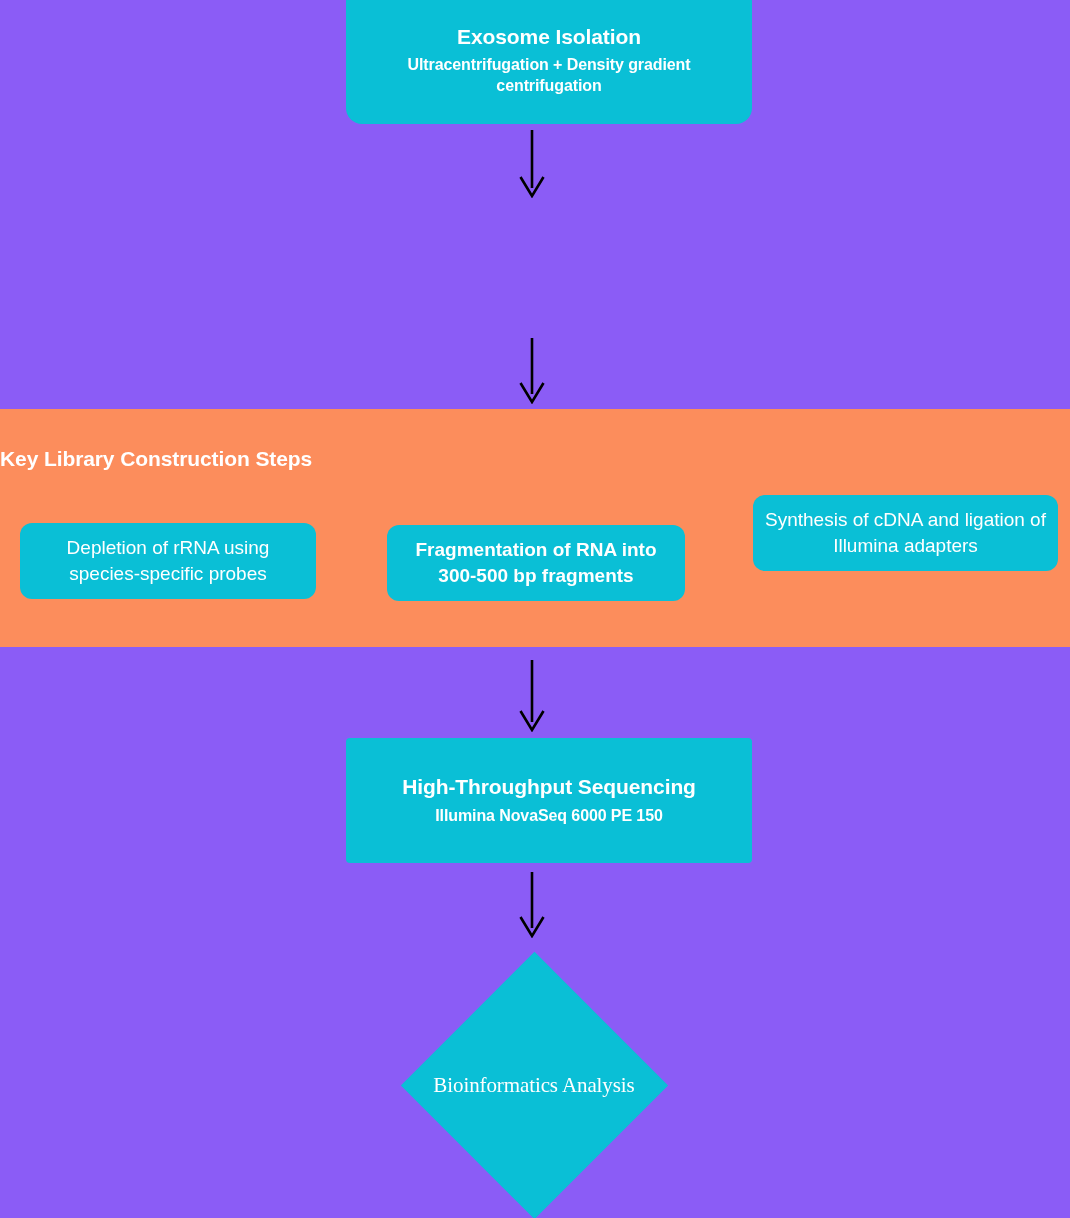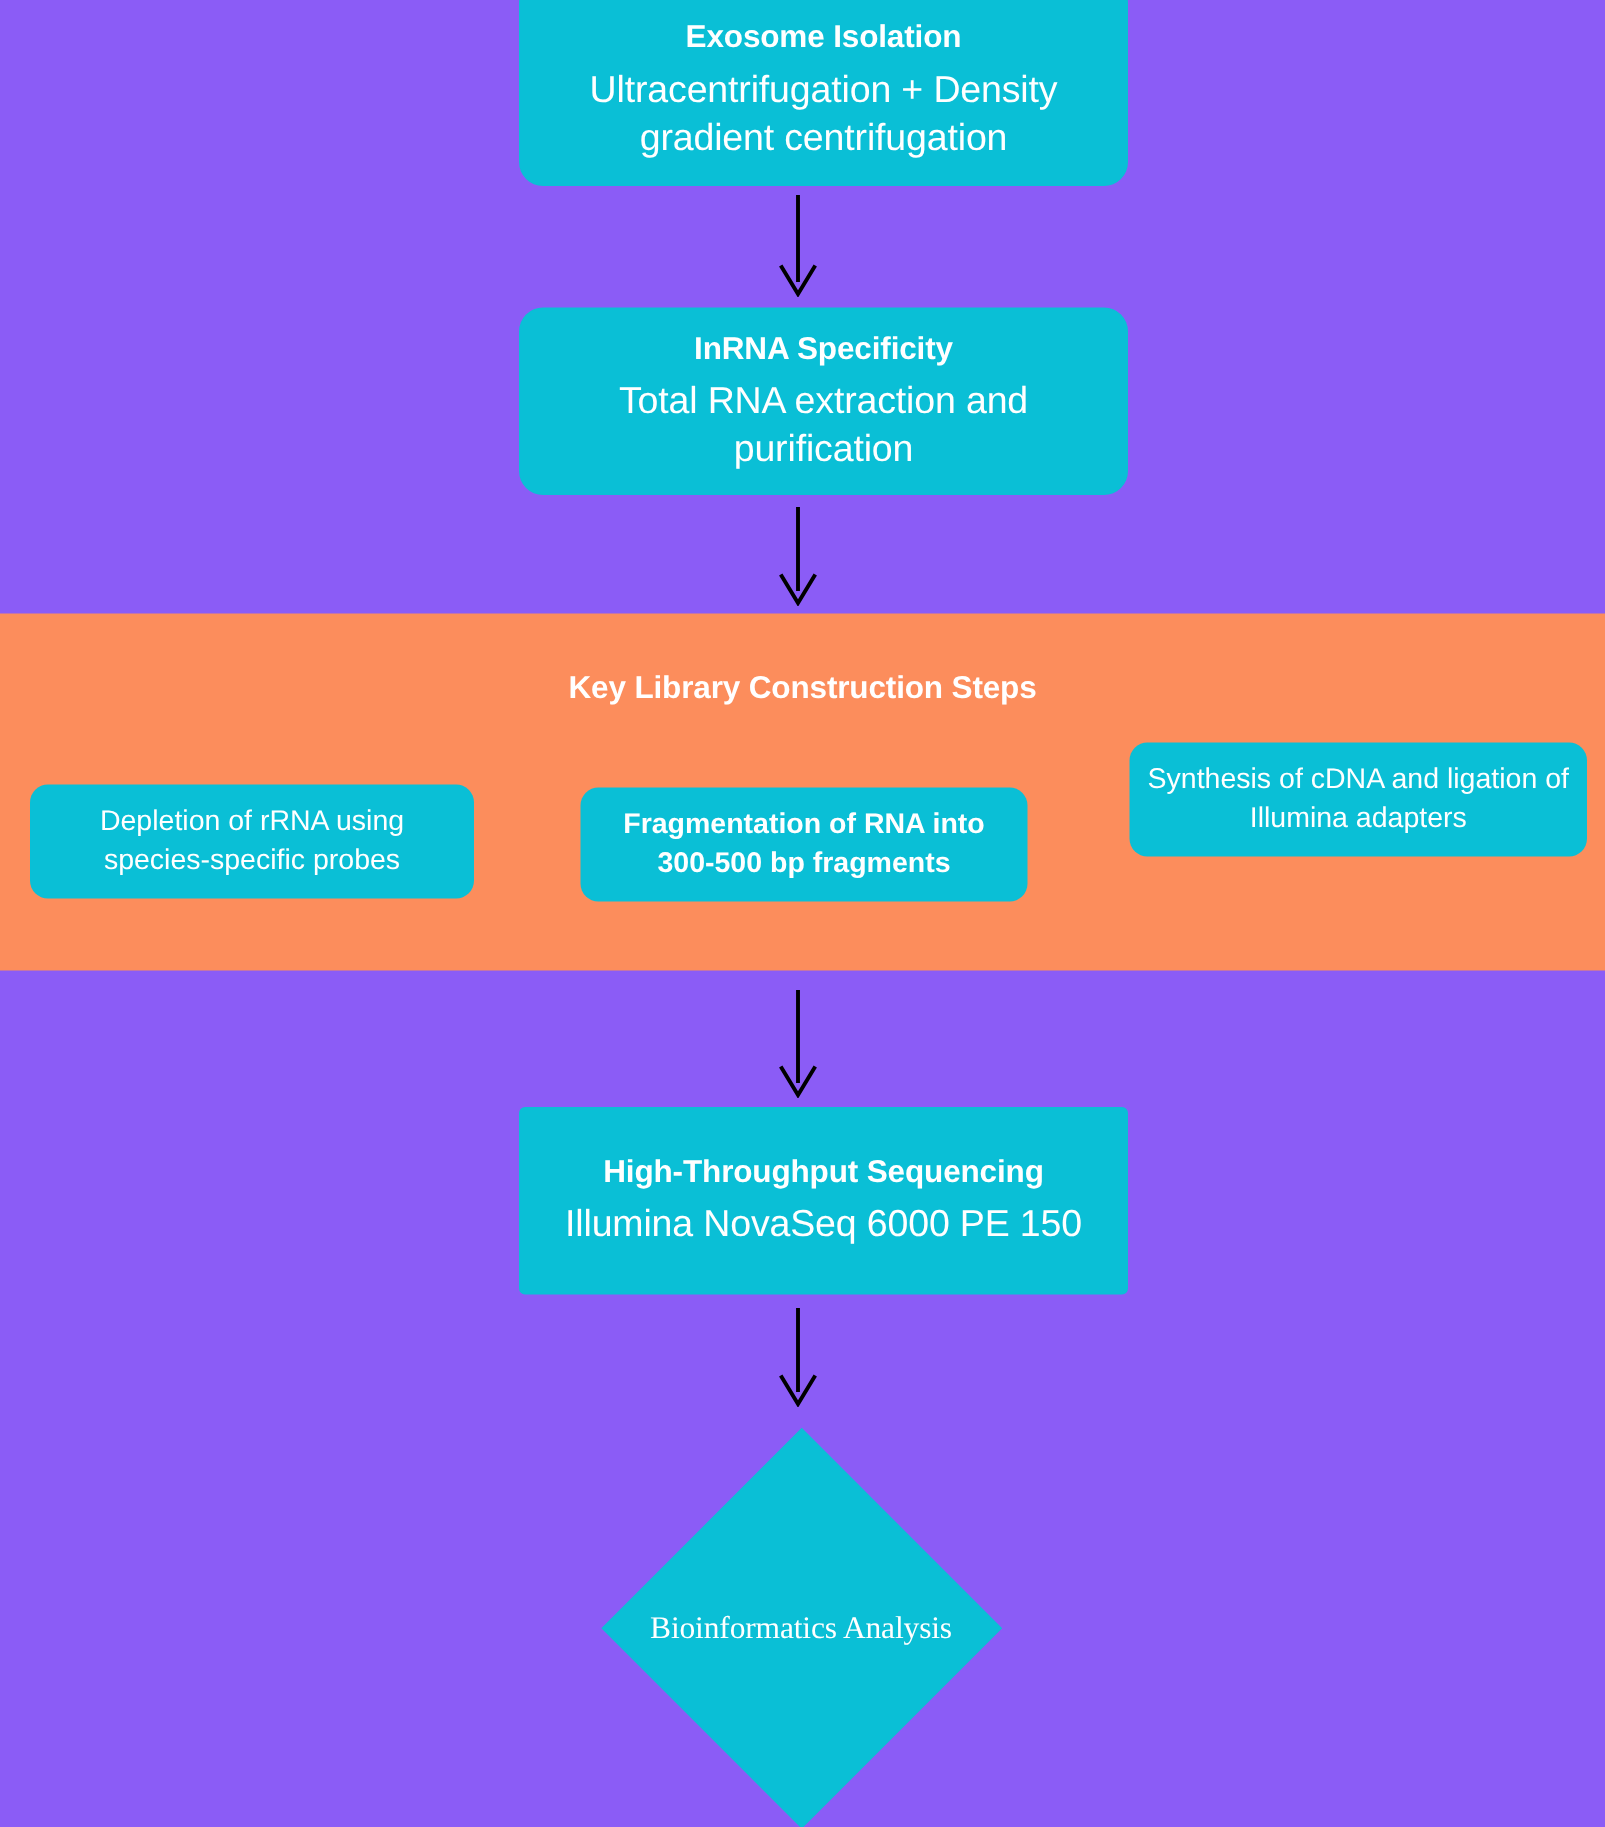--- a/index.html
+++ b/index.html
@@ -35,22 +35,22 @@
     line-height: 1.28;
     padding: 6px 14px;
   }
   .node .title {
     font-weight: bold;
     font-size: 21px;
     letter-spacing: -0.1px;
     margin-bottom: 5px;
   }
   .node .sub {
-    font-weight: normal;
-    font-size: 25px;
+    font-weight: bold;
+    font-size: 16px;
     letter-spacing: -0.1px;
   }
 
   
   #node-exosome {
     left: 346px;
     top: -14px;
     width: 406px;
     height: 138px;
     border-radius: 16px;
@@ -78,21 +78,20 @@
     top: 409px;
     width: 1070px;
     height: 238px;
     background: #FC8D5C;
   }
   #band-title {
     position: absolute;
     left: 0;
     top: 447px;
     width: 1070px;
-    text-align: center;
     font-size: 21px;
     font-weight: bold;
     color: #ffffff;
     letter-spacing: -0.1px;
   }
 
   
   .substep {
     position: absolute;
     background: #0ABFD6;
@@ -171,24 +170,20 @@
     <div class="sub">Ultracentrifugation + Density gradient centrifugation</div>
   </div>
 
   <div class="arrow" id="arrow-1">
     <svg width="40" height="68" viewBox="0 0 40 68">
       <line x1="20" y1="0" x2="20" y2="58" stroke="#000000" stroke-width="2.6"></line>
       <path d="M 8.5 47 L 20 66 L 31.5 47" fill="none" stroke="#000000" stroke-width="2.6" stroke-linecap="butt" stroke-linejoin="miter"></path>
     </svg>
   </div>
 
-  <div class="node" id="node-lnrna">
-    <div class="title">InRNA Specificity</div>
-    <div class="sub">Total RNA extraction and purification</div>
-  </div>
 
   <div class="arrow" id="arrow-2">
     <svg width="40" height="66" viewBox="0 0 40 66">
       <line x1="20" y1="0" x2="20" y2="56" stroke="#000000" stroke-width="2.6"></line>
       <path d="M 8.5 45 L 20 64 L 31.5 45" fill="none" stroke="#000000" stroke-width="2.6"></path>
     </svg>
   </div>
 
   <div id="band-library"></div>
   <div id="band-title">Key Library Construction Steps</div>

